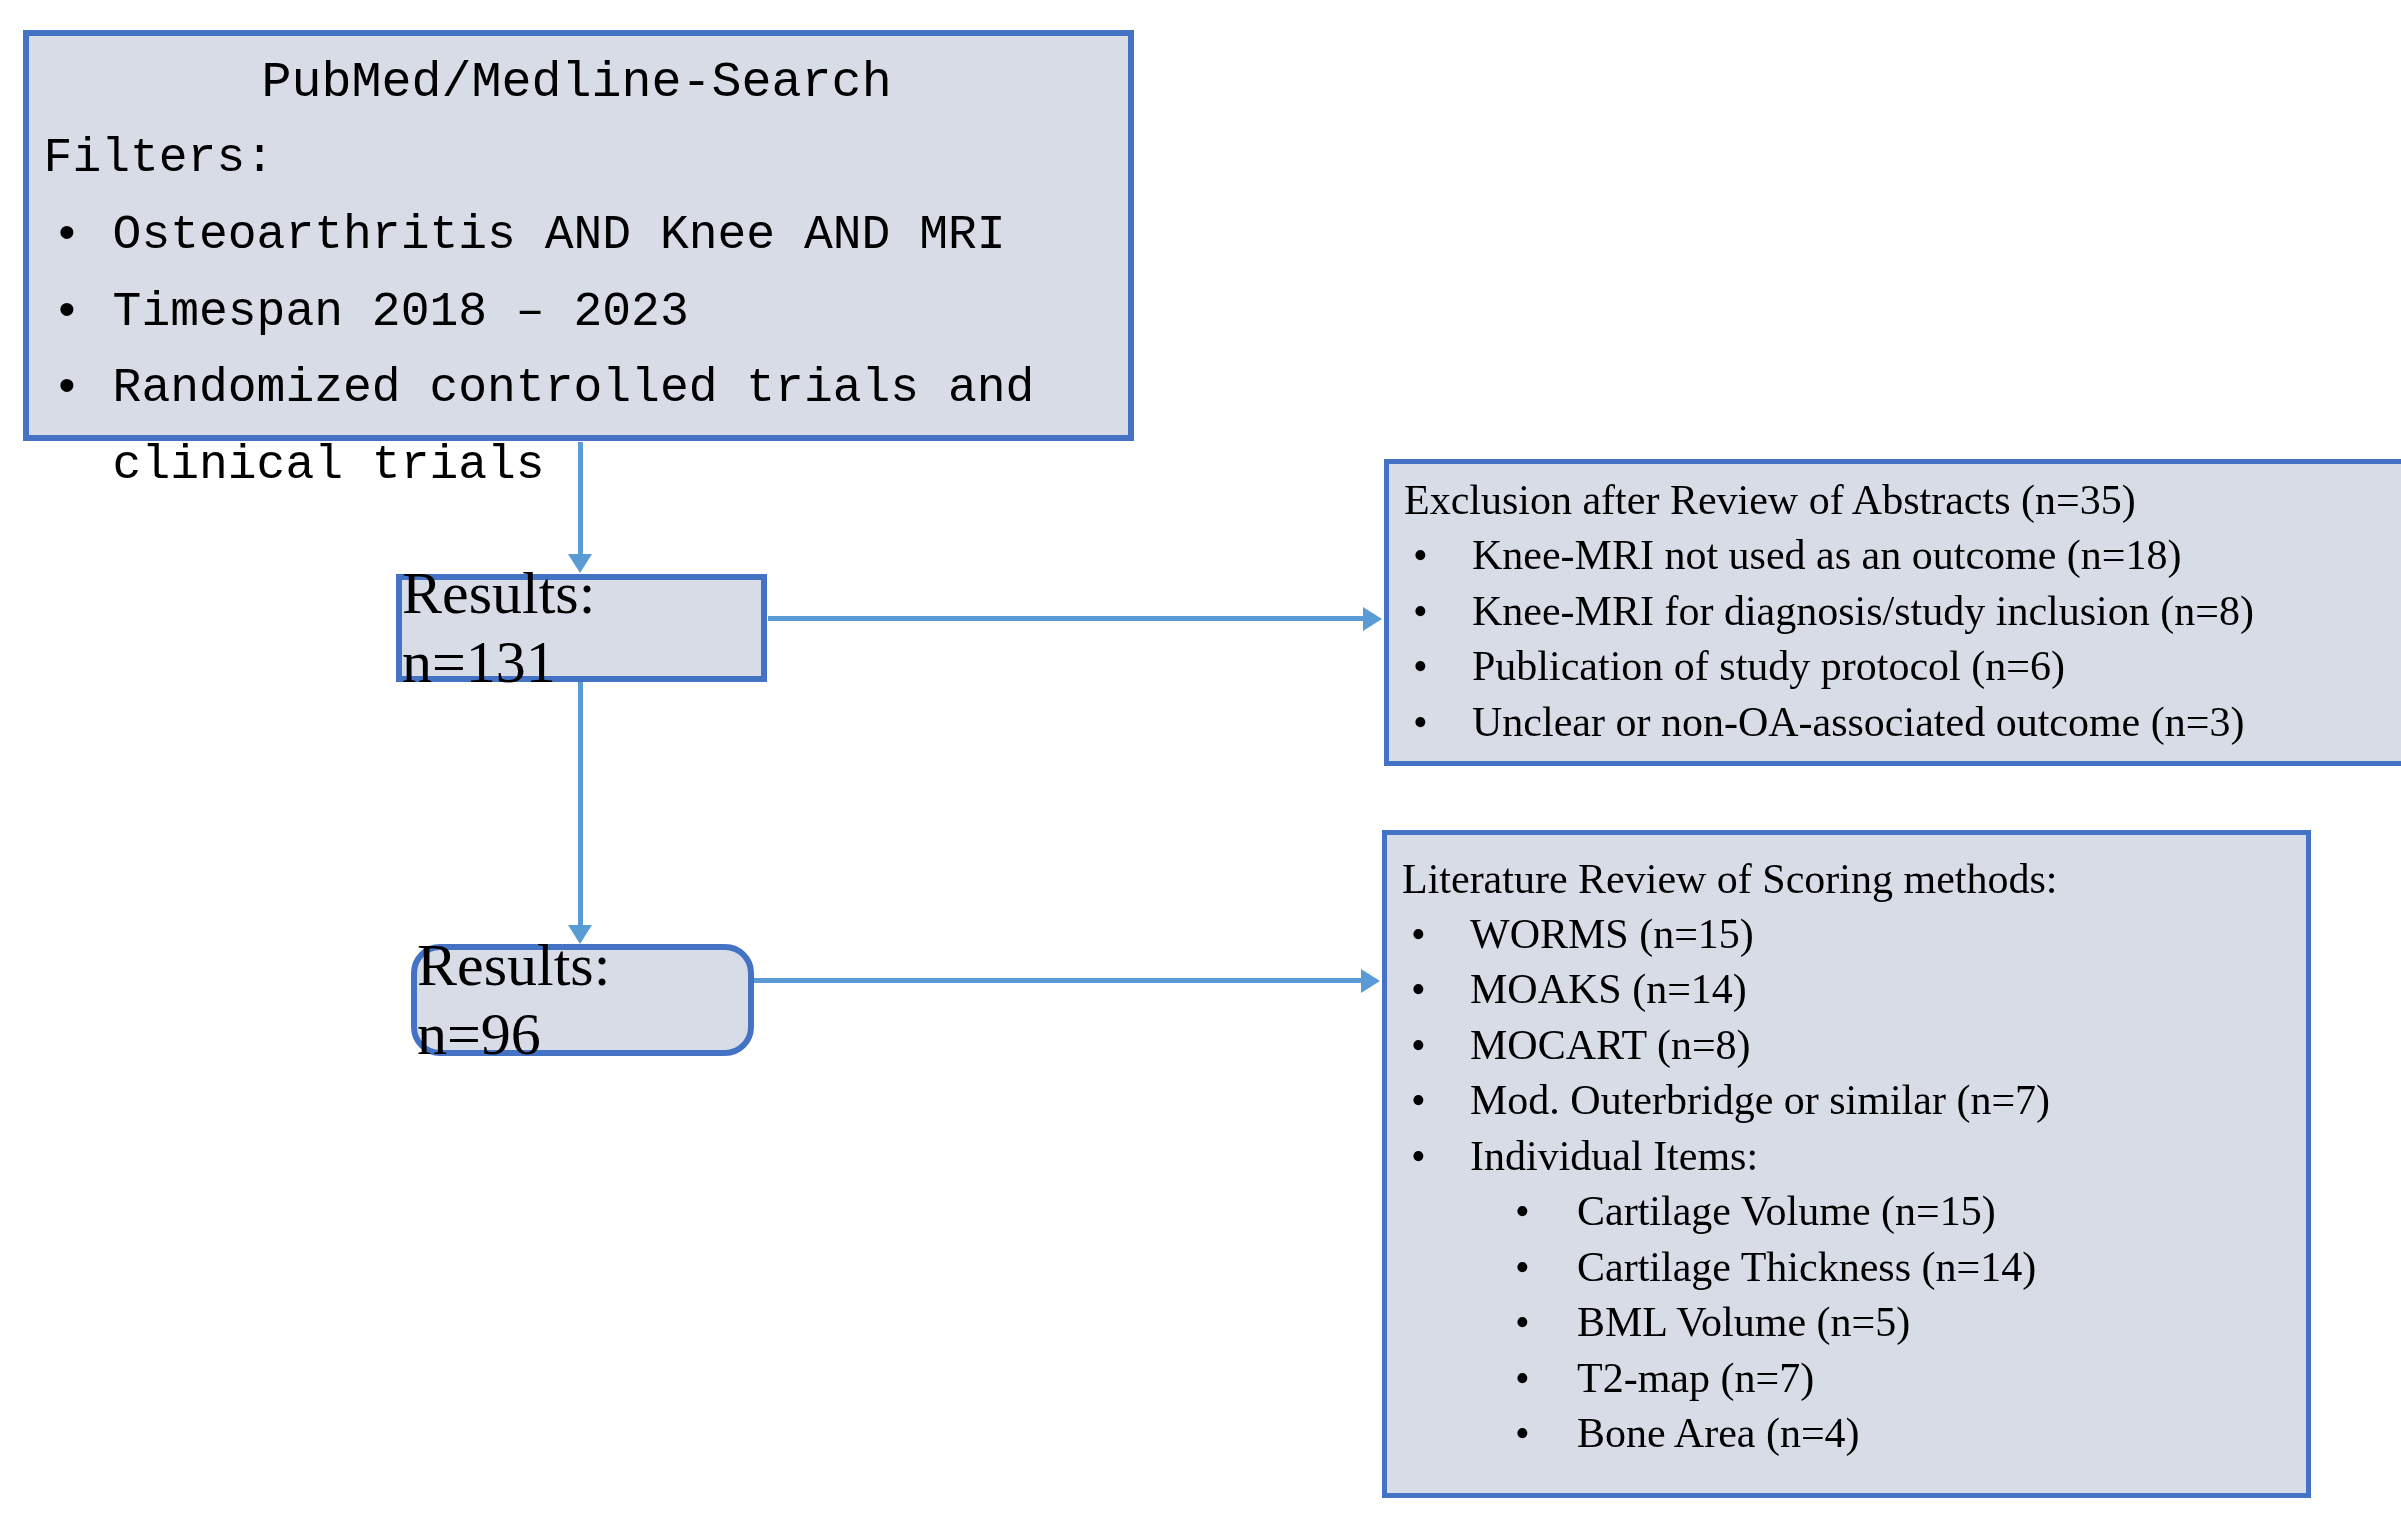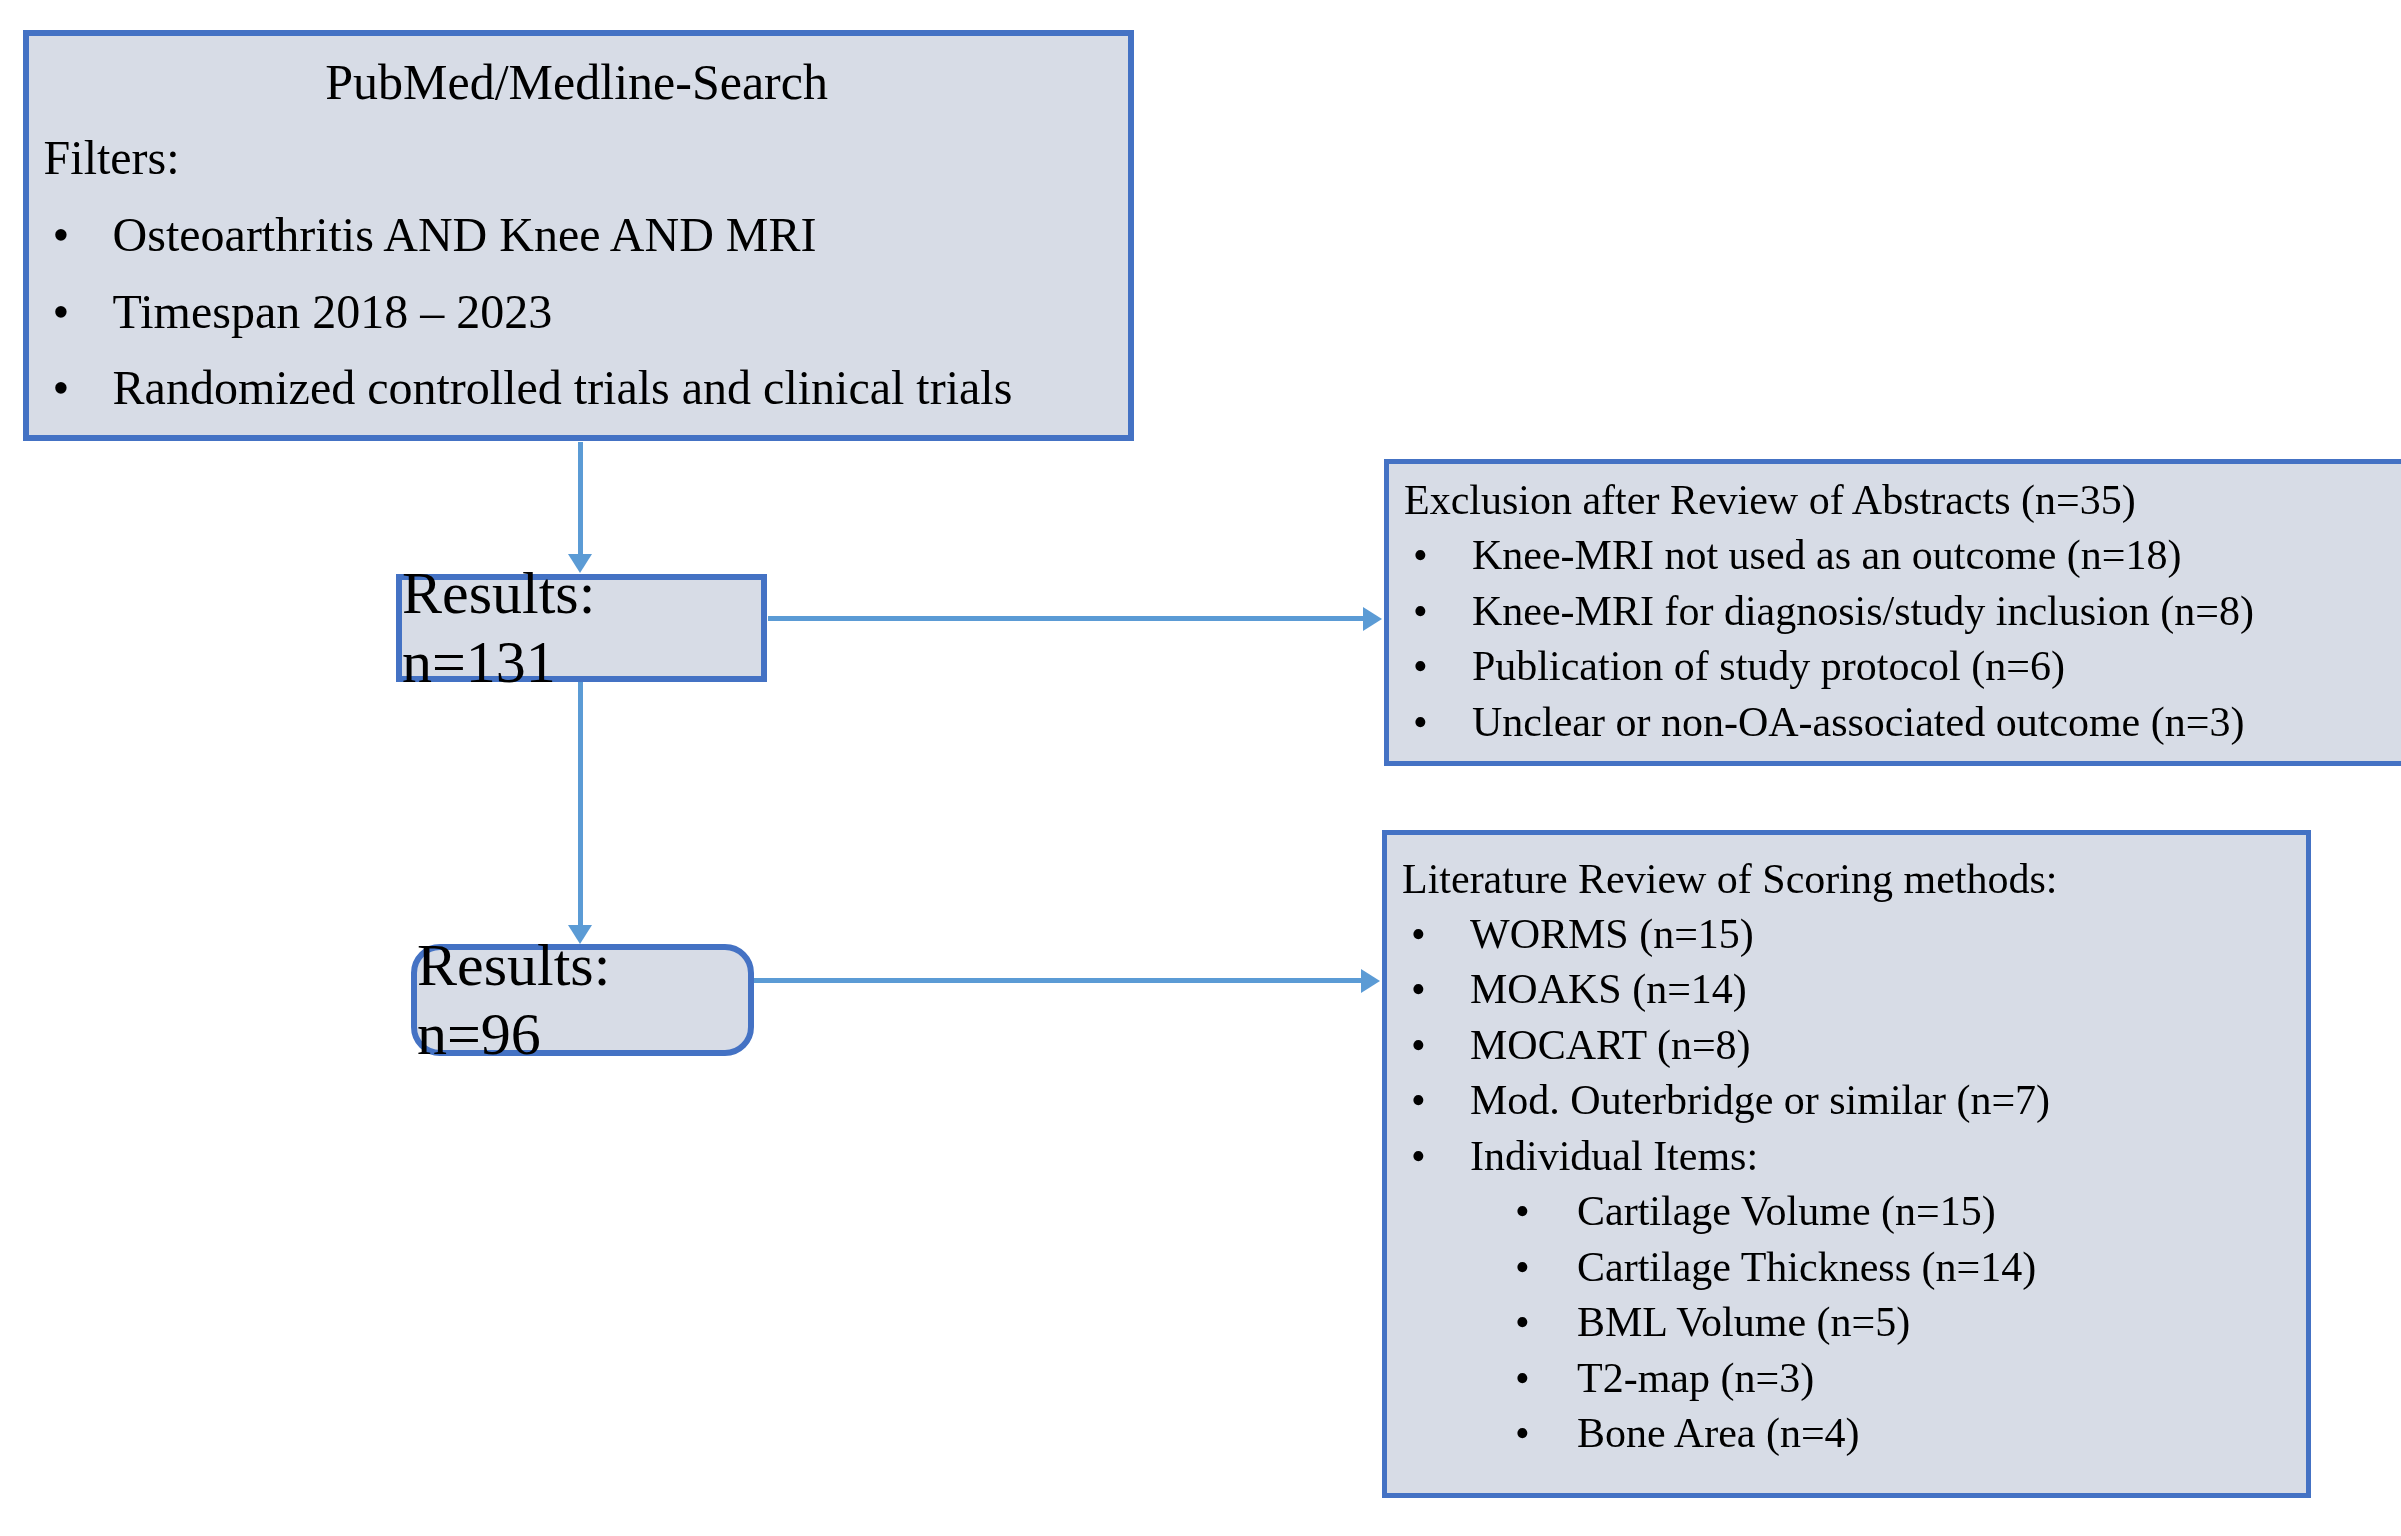--- a/index.html
+++ b/index.html
@@ -17,21 +17,21 @@
     overflow: hidden;
     font-family: "Liberation Serif", "DejaVu Serif", serif;
     color: var(--text);
   }
   .box {
     position: absolute;
     background: var(--fill);
     border: 6px solid var(--border);
   }
   
-  .box-a { left: 22.6px; top: 30px; width: 1111px; height: 411px; padding: 9px 18px 0 15px; }
+  .box-a { left: 22.6px; top: 30px; width: 1111px; height: 411px; padding: 9px 18px 0 15px; font-family: Liberation Mono, monospace; }
   .box-a .box-title { text-align: center; font-size: 50px; line-height: 1.5; }
   .box-a .box-line  { font-size: 48px; line-height: 1.6; }
   .box-a .li { padding-left: 69px; line-height: 1.6; font-size: 48px; }
   .box-a .bullet { left: 9px; }
   
   .box-results {
     display: flex; align-items: center; justify-content: center;
     font-size: 60px;
   }
   .box-b { left: 396px; top: 574px; width: 371px; height: 108px; }
@@ -107,21 +107,21 @@
         <div class="li"><span class="bullet">•</span><span class="li-text">WORMS (n=15)</span></div>
         <div class="li"><span class="bullet">•</span><span class="li-text">MOAKS (n=14)</span></div>
         <div class="li"><span class="bullet">•</span><span class="li-text">MOCART (n=8)</span></div>
         <div class="li"><span class="bullet">•</span><span class="li-text">Mod. Outerbridge or similar (n=7)</span></div>
         <div class="li"><span class="bullet">•</span><span class="li-text">Individual Items:</span></div>
       </div>
     <div class="list sub">
         <div class="li"><span class="bullet">•</span><span class="li-text">Cartilage Volume (n=15)</span></div>
         <div class="li"><span class="bullet">•</span><span class="li-text">Cartilage Thickness (n=14)</span></div>
         <div class="li"><span class="bullet">•</span><span class="li-text">BML Volume (n=5)</span></div>
-        <div class="li"><span class="bullet">•</span><span class="li-text">T2-map (n=3)</span></div>
+        <div class="li"><span class="bullet">•</span><span class="li-text">T2-map (n=7)</span></div>
         <div class="li"><span class="bullet">•</span><span class="li-text">Bone Area (n=4)</span></div>
       </div>
   </div>
 
   <div class="conn conn-v1"></div>
   <div class="head head-down head-v1"></div>
 
   <div class="conn conn-h1"></div>
   <div class="head head-right head-h1"></div>
 

